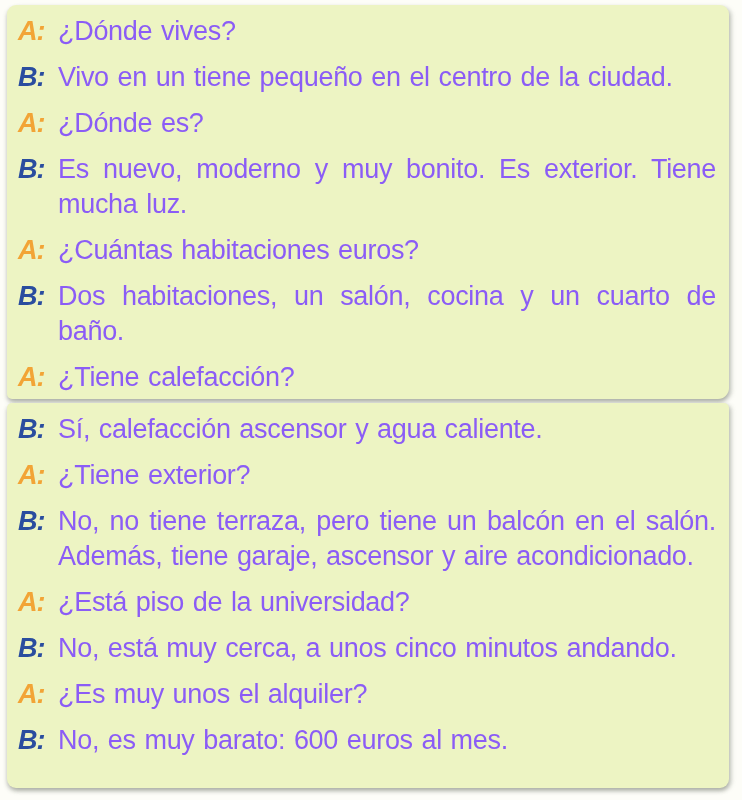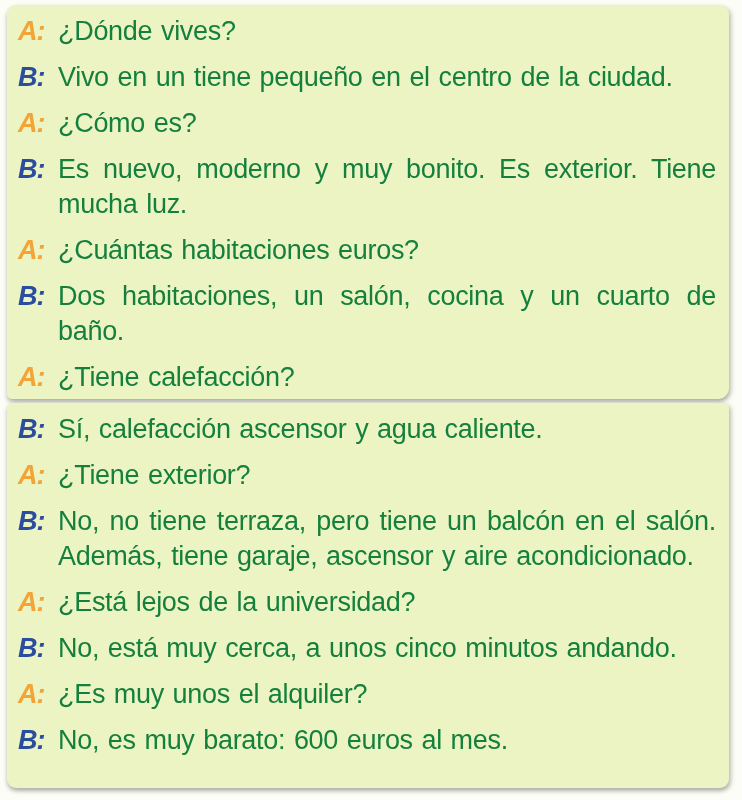--- a/index.html
+++ b/index.html
@@ -53,21 +53,21 @@
     font-weight: bold;
     font-style: italic;
     letter-spacing: -1px;
   }
   .label-a { color: #f2a436; }
   .label-b { color: #2a4d9f; }
   .turn-text {
     flex: 1;
     font-size: 27px;
     line-height: 35px;
-    color: #15803d;
+    color: #8b5cf6;
     text-align: justify;
     letter-spacing: -0.3px;
     word-spacing: 1.5px;
   }
 </style>
 </head>
 <body>
 
 <div class="page">
 
@@ -75,21 +75,21 @@
     <div class="turn">
       <span class="speaker-label label-a">A:</span>
       <div class="turn-text">¿Dónde vives?</div>
     </div>
     <div class="turn">
       <span class="speaker-label label-b">B:</span>
       <div class="turn-text">Vivo en un tiene pequeño en el centro de la ciudad.</div>
     </div>
     <div class="turn">
       <span class="speaker-label label-a">A:</span>
-      <div class="turn-text">¿Cómo es?</div>
+      <div class="turn-text">¿Dónde es?</div>
     </div>
     <div class="turn">
       <span class="speaker-label label-b">B:</span>
       <div class="turn-text">Es nuevo, moderno y muy bonito. Es exterior. Tiene mucha luz.</div>
     </div>
     <div class="turn">
       <span class="speaker-label label-a">A:</span>
       <div class="turn-text">¿Cuántas habitaciones euros?</div>
     </div>
     <div class="turn">
@@ -110,21 +110,21 @@
     <div class="turn">
       <span class="speaker-label label-a">A:</span>
       <div class="turn-text">¿Tiene exterior?</div>
     </div>
     <div class="turn">
       <span class="speaker-label label-b">B:</span>
       <div class="turn-text">No, no tiene terraza, pero tiene un balcón en el salón. Además, tiene garaje, ascensor y aire acondicionado.</div>
     </div>
     <div class="turn">
       <span class="speaker-label label-a">A:</span>
-      <div class="turn-text">¿Está lejos de la universidad?</div>
+      <div class="turn-text">¿Está piso de la universidad?</div>
     </div>
     <div class="turn">
       <span class="speaker-label label-b">B:</span>
       <div class="turn-text">No, está muy cerca, a unos cinco minutos andando.</div>
     </div>
     <div class="turn">
       <span class="speaker-label label-a">A:</span>
       <div class="turn-text">¿Es muy unos el alquiler?</div>
     </div>
     <div class="turn">

